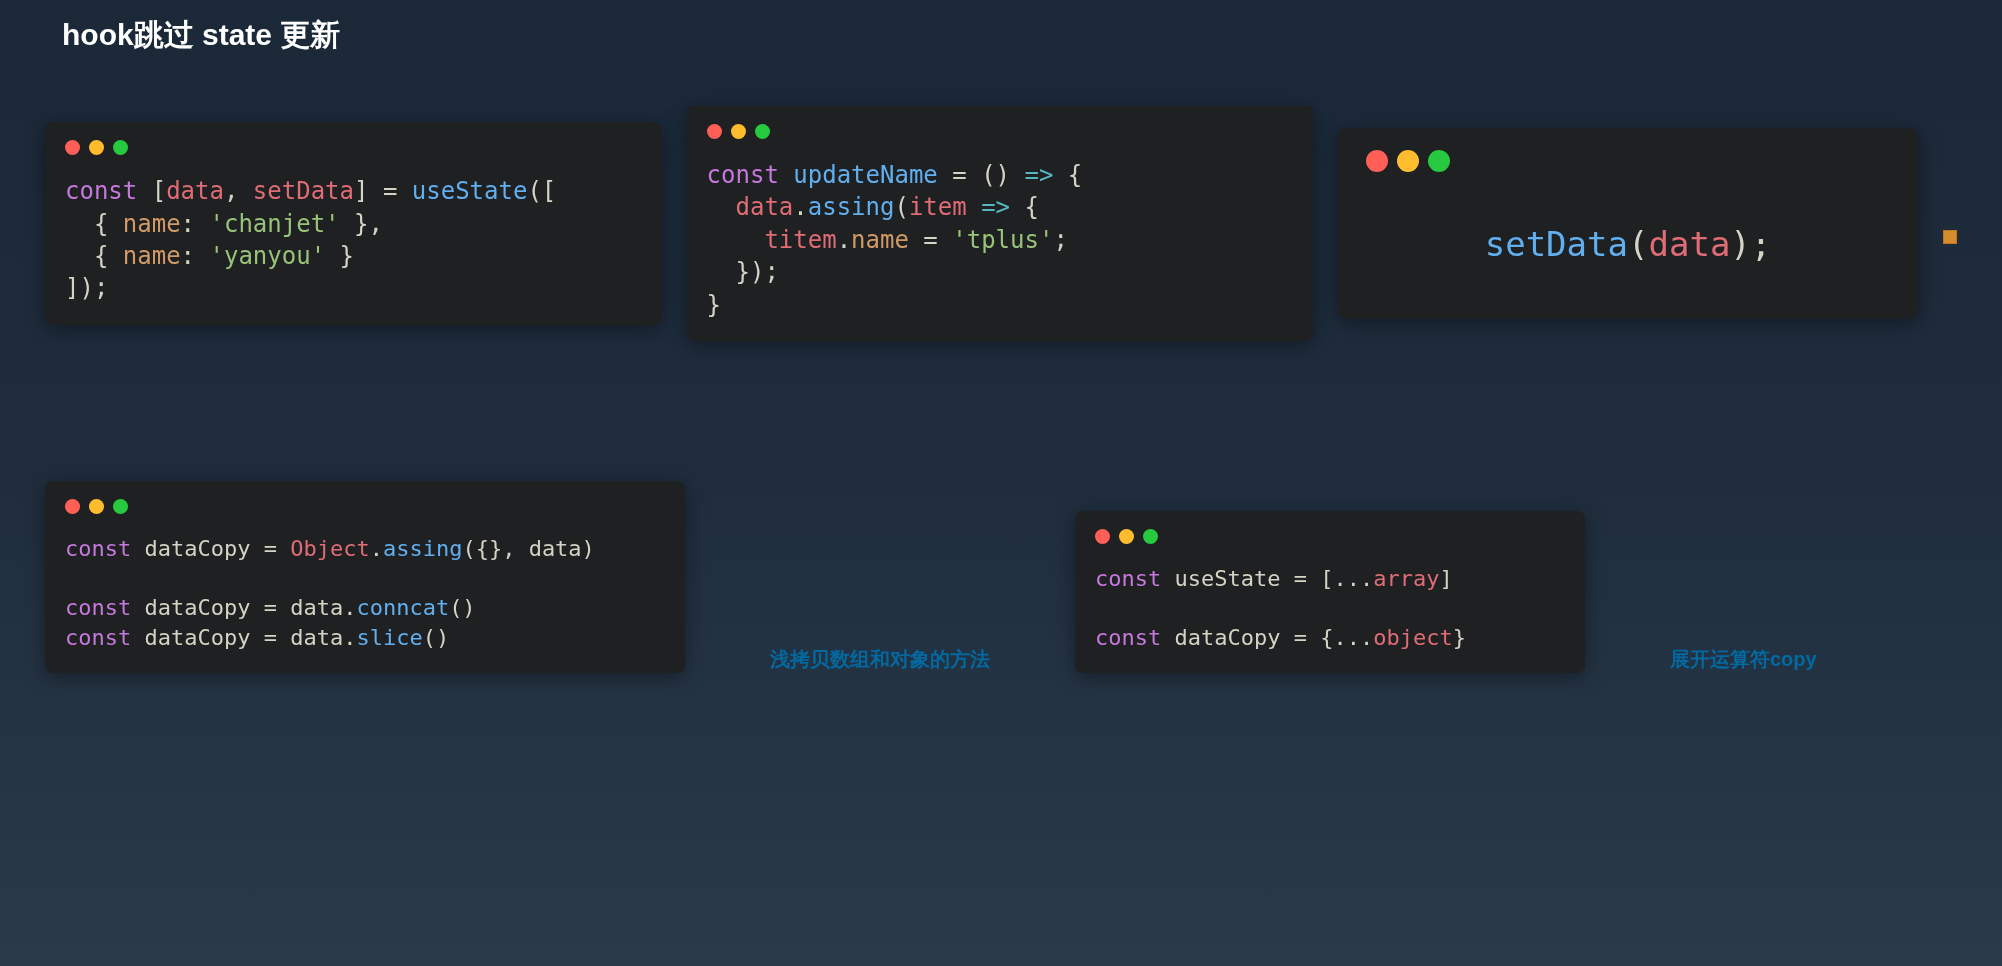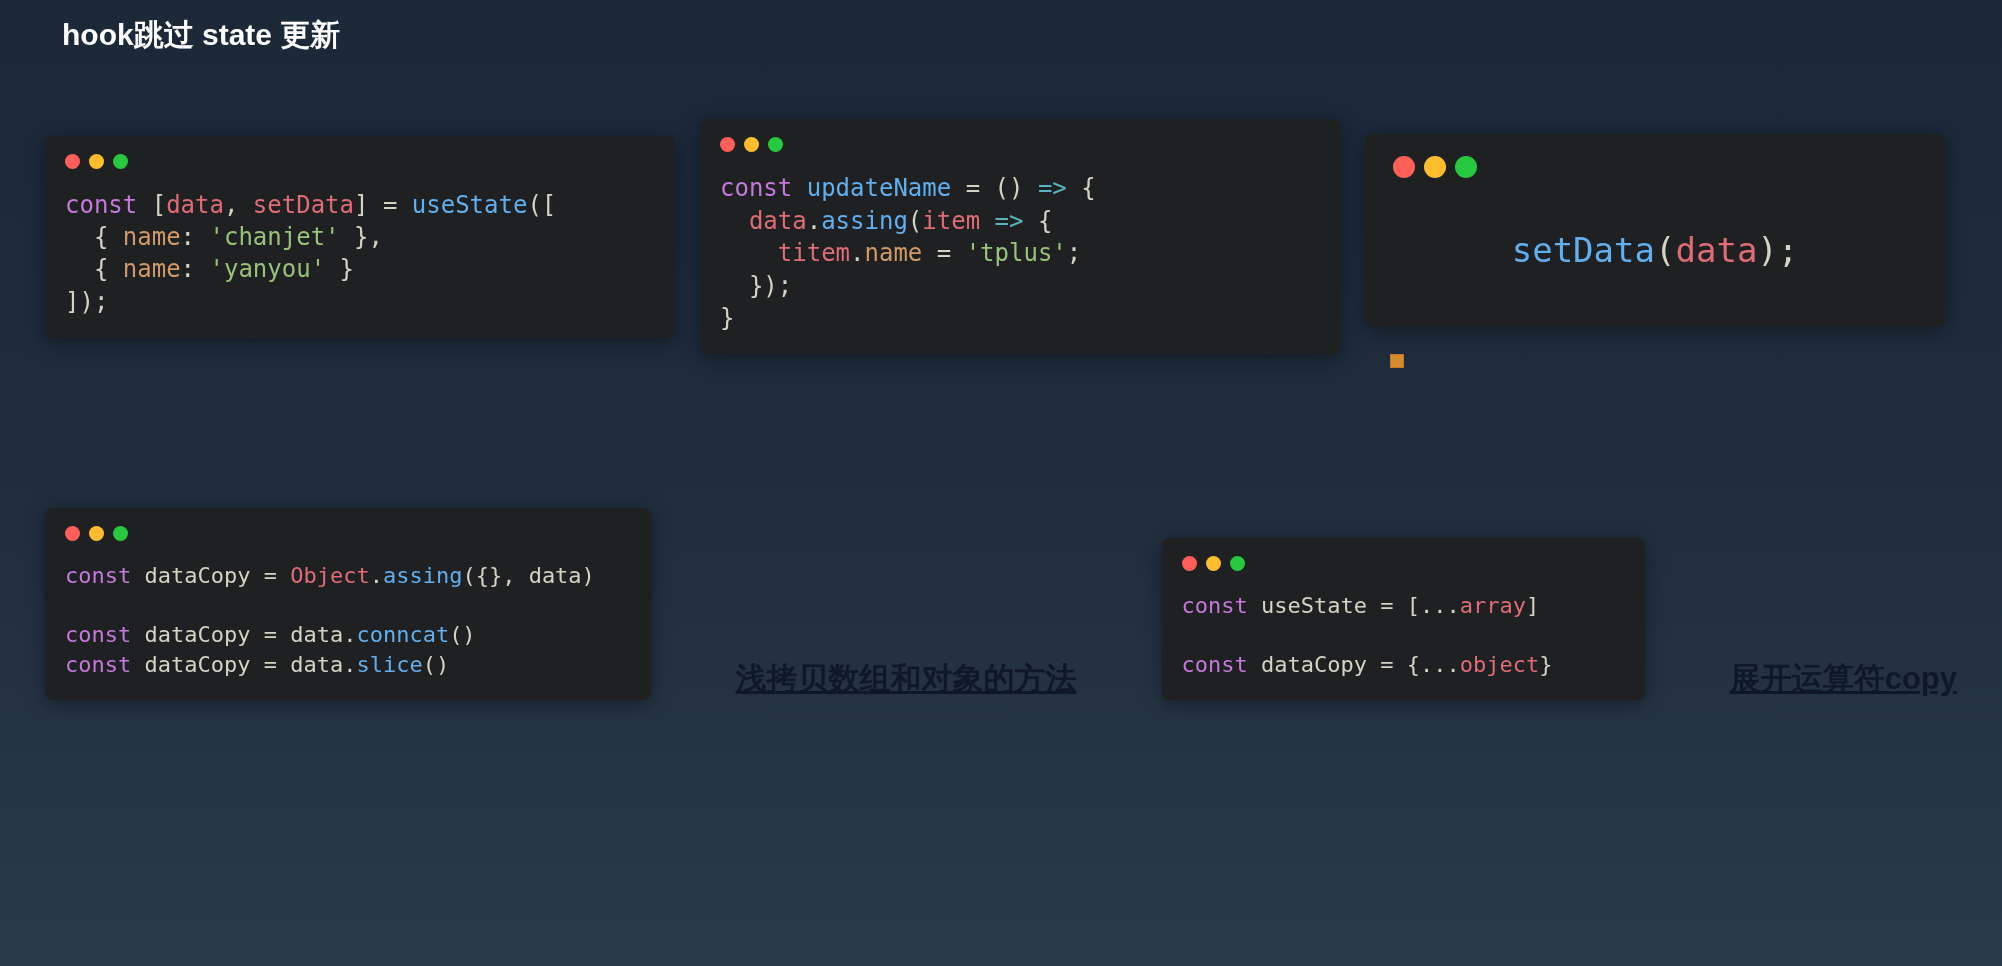--- a/index.html
+++ b/index.html
@@ -73,27 +73,26 @@
     background:#d68b2f;
     border:1px solid #c07820;
     flex-shrink:0;
   }
   .underline-red {
     text-decoration: underline wavy #d64545;
     text-decoration-thickness: 2px;
     text-underline-offset: 4px;
   }
   .label-text {
-    font-size: 31px;
+    font-size: 20px;
     font-weight: bold;
-    color:#0f172a;
+    color:#0369a1;
     white-space: nowrap;
-    text-decoration: underline;
   }
-  .col3 { display:flex; flex-direction:column;margin-top:28px; }
+  .col3 { display:flex; flex-direction:row; }
   .spacer { flex-shrink:0; }
 </style>
 </head>
 <body>
 
 <h1 class="page-title">hook跳过 state 更新</h1>
 
 <div class="row">
 
   <div class="code-window" style="width:630px">

